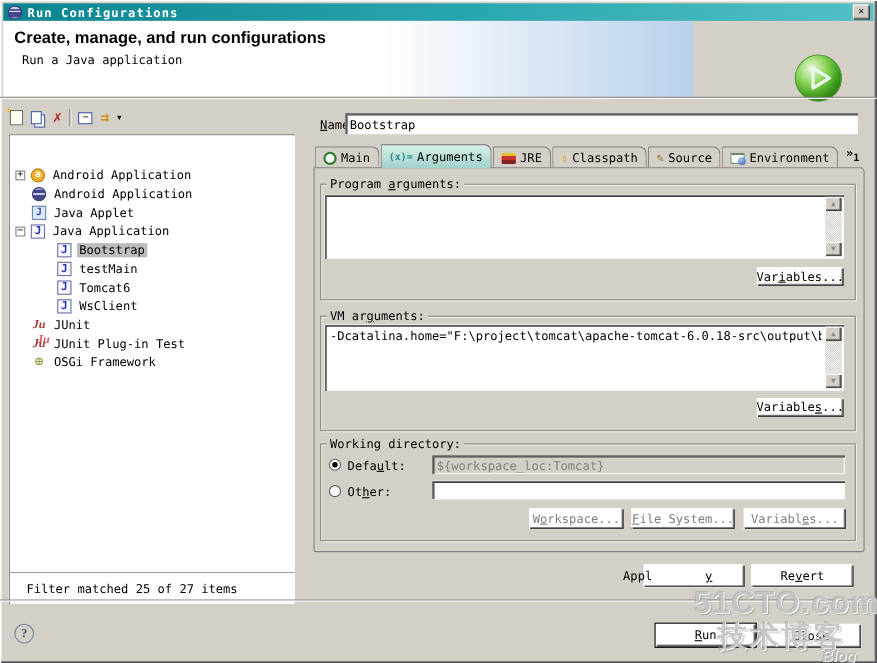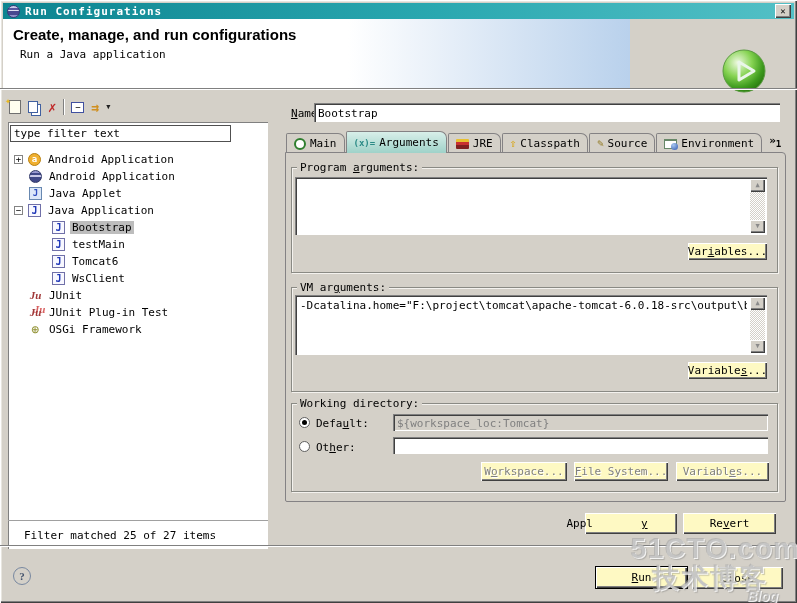--- a/index.html
+++ b/index.html
@@ -115,21 +115,21 @@
   .caret { display:inline-block; width:1px; height:12px; background:#000; vertical-align:text-bottom; }
   .vscroll { position:absolute; right:2px; top:2px; bottom:2px; width:15px; display:flex; flex-direction:column;
     background-color:#d4d0c8;
     background-image:linear-gradient(45deg,#fff 25%,transparent 25%,transparent 75%,#fff 75%),
                      linear-gradient(45deg,#fff 25%,transparent 25%,transparent 75%,#fff 75%);
     background-position:0 0,1px 1px; background-size:2px 2px; }
   .sbtn { height:13px; background:#d4d0c8; text-align:center; font-size:7px; line-height:13px; color:#8a8a8a;
     box-shadow: inset 1px 1px 0 #fff, inset -1px -1px 0 #404040, inset -2px -2px 0 #808080; }
   .strack { flex:1; }
 
-  .btn { background:#fef9c3; display:flex; align-items:center; justify-content:center;
+  .btn { background:#ffffff; display:flex; align-items:center; justify-content:center;
     box-shadow: inset 1px 1px 0 #fff, inset -1px -1px 0 #404040, inset -2px -2px 0 #808080;
     font:11px "DejaVu Sans Mono",monospace; white-space:pre; }
   .btn.disabled { color:#808080; text-shadow:1px 1px 0 #fff; }
   .btn.default { border:1px solid #000; }
   .bvar1 { left:688px; top:243px; width:79px; height:17px; }
   .bvar2 { left:688px; top:362px; width:79px; height:17px; }
   .bws  { left:481px; top:462px; width:86px; height:19px; }
   .bfs  { left:574px; top:462px; width:94px; height:19px; }
   .bvar3{ left:676px; top:462px; width:93px; height:19px; }
   .bapply { left:585px; top:513px; width:92px; height:21px;gap:48px; }
@@ -199,21 +199,20 @@
     </span>
   <span class="tb-copy"></span>
   <span class="tb-del">✗</span>
   <span class="tb-sep"></span>
   <span class="tb-coll">−</span>
   <span class="tb-filter">⇉</span>
   <span class="tb-caret">▼</span>
 </div>
 
 <div class="abs tree-panel">
-  <input class="filter-input" value="type filter text" style="">
   <div class="tree">
     <div class="titem">
       <span class="expander">+</span>
       <span class="tico ico-android">a</span>
       <span class="tlabel">Android Application</span>
     </div>
     <div class="titem">
       <span class="exp-space"></span>
       <span class="tico ico-eclipse"></span>
       <span class="tlabel">Android Application</span>

